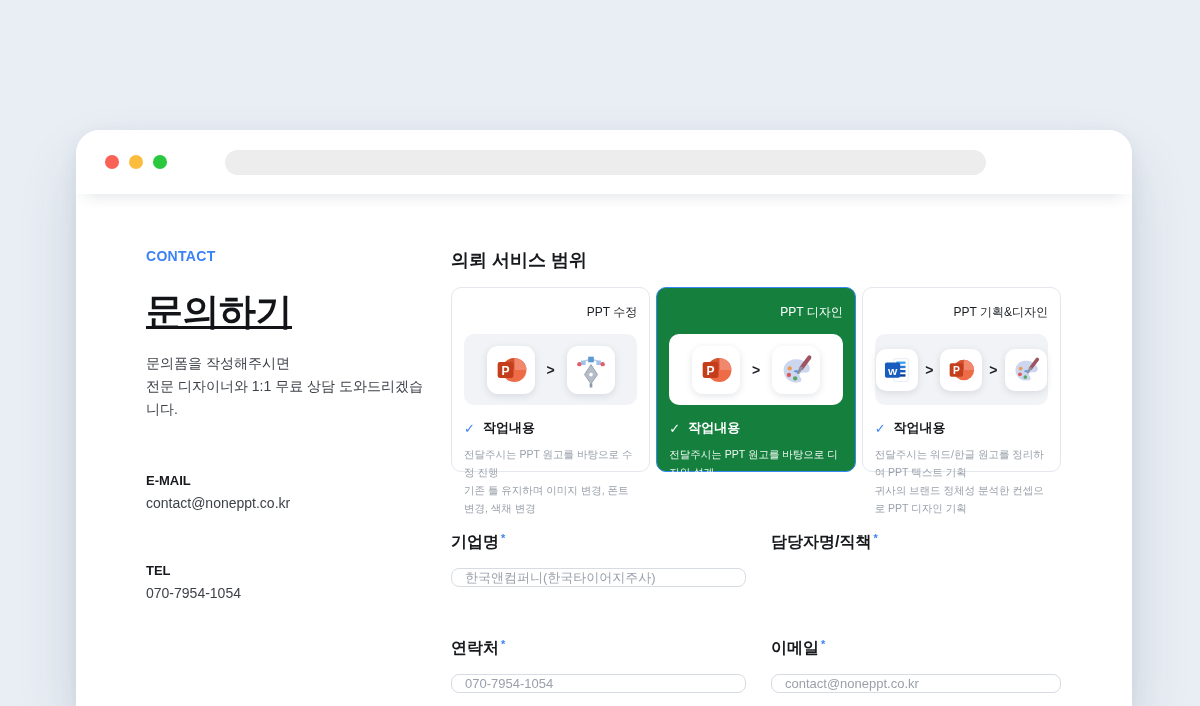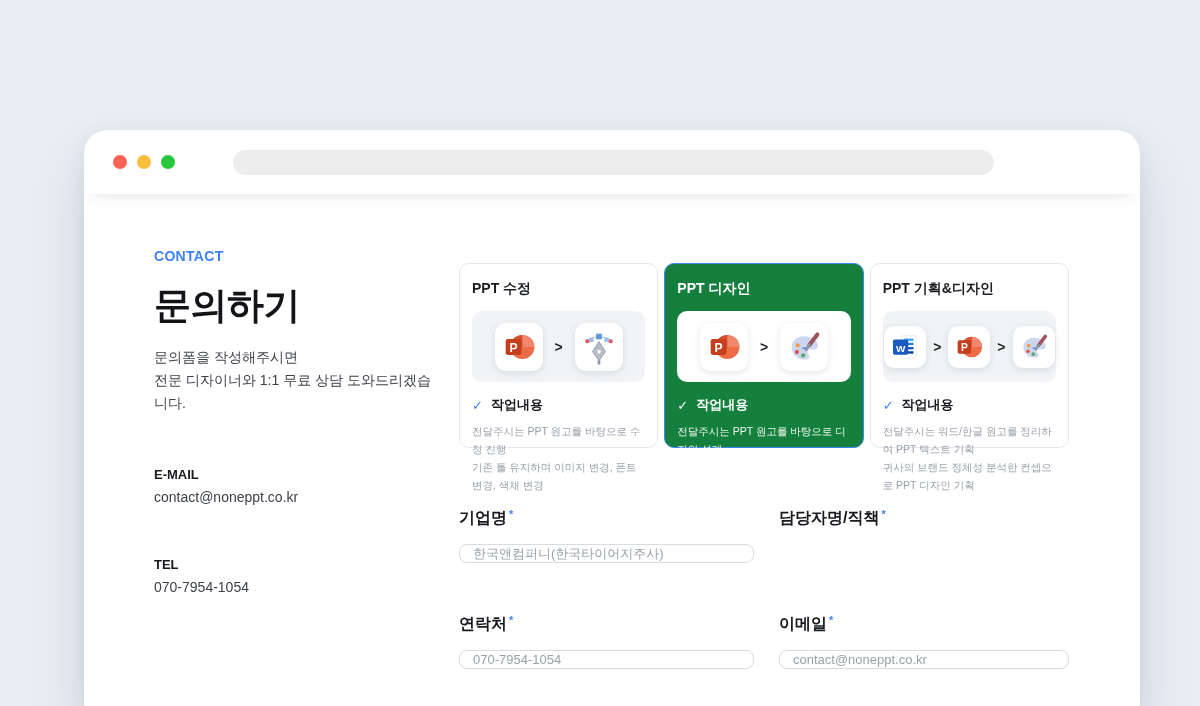--- a/index.html
+++ b/index.html
@@ -3,58 +3,58 @@
 <meta charset="utf-8">
 <style>
   * { margin:0; padding:0; box-sizing:border-box; }
   html,body { width:1200px; height:706px; overflow:hidden; }
   body {
     background:#e9eef4;
     font-family:"Liberation Sans","DejaVu Sans",sans-serif;
     position:relative;
   }
   .window {
-    position:absolute; left:84px; top:130px; width:1056px; height:576px;
+    position:absolute; left:76px; top:130px; width:1056px; height:576px;
     background:#ffffff; border-radius:24px 24px 0 0; overflow:hidden;
     box-shadow:0 30px 60px rgba(40,60,90,0.14), 0 6px 18px rgba(40,60,90,0.08);
   }
   .toolbar {
     height:64px; display:flex; align-items:center; background:#fff;
     position:relative; z-index:2;
     box-shadow:0 10px 16px -10px rgba(50,60,80,0.18);
   }
   .dots { margin-left:29px; display:flex; gap:10px; }
   .dot { width:14px; height:14px; border-radius:50%; display:inline-block; cursor:pointer; }
   .dot.red { background:#fa6157; }
   .dot.yellow { background:#fcbd3f; }
   .dot.green { background:#29c83e; }
   .urlbar { margin-left:58px; width:761px; height:25px; border-radius:13px; background:#ededee; }
 
   .content { position:relative; height:512px; }
 
   
   .left-col { position:absolute; left:70px; top:54px; width:280px; }
   .eyebrow { color:#3b82f6; font-size:14px; font-weight:700; letter-spacing:0.3px; }
-  .main-title { margin-top:17px; font-size:37px; font-weight:800; color:#121417; letter-spacing:-0.5px; }
+  .main-title { margin-top:23px; font-size:37px; font-weight:800; color:#121417; letter-spacing:-0.5px;text-decoration:underline; }
   .desc { margin-top:15px; font-size:14px; color:#3d4148; line-height:23px; }
   .info-block { margin-top:52px; }
   .info-block + .info-block { }
   .info-label { font-size:13px; font-weight:800; color:#17191d; }
   .info-value { margin-top:7px; font-size:14px; color:#3d4148; }
 
   
   .right-col { position:absolute; left:375px; top:54px; width:610px; }
   .services-title { font-size:18px; font-weight:800; color:#17191d; }
   .cards { margin-top:15px; display:flex; gap:6px; }
   .card {
     flex:1; height:185px; background:#fff; border:1px solid #e4e8ee;
     border-radius:10px; padding:16px 12px 0 12px; cursor:pointer;
   }
   .card.selected { background:#15803d; border-color:#3b87f5; }
-  .card-title { text-align:left; font-size:14px; font-weight:700; color:#1b1e23; }
+  .card-title { text-align:right; font-size:12px; font-weight:400; color:#1b1e23; }
   .card.selected .card-title { color:#fff; }
   .icon-area {
     margin-top:13px; height:71px; background:#f1f3f6; border-radius:10px;
     display:flex; align-items:center; justify-content:center; gap:12px;
   }
   .card.selected .icon-area { background:#fff; }
   .card.triple .icon-area { gap:7px; }
   .app-icon {
     width:48px; height:48px; background:#fff; border-radius:11px;
     box-shadow:0 2px 7px rgba(60,70,90,0.14);
@@ -153,20 +153,21 @@
         <div class="info-label">E-MAIL</div>
         <div class="info-value">contact@noneppt.co.kr</div>
       </div>
       <div class="info-block">
         <div class="info-label">TEL</div>
         <div class="info-value">070-7954-1054</div>
       </div>
     </aside>
 
     <section class="right-col">
+      <h2 class="services-title">의뢰 서비스 범위</h2>
 
       <div class="cards">
 
         <div class="card">
           <div class="card-title">PPT 수정</div>
           <div class="icon-area">
             <span class="app-icon">
                 <svg viewBox="0 0 48 48">
                   <use href="#ico-ppt"></use>
                 </svg>

